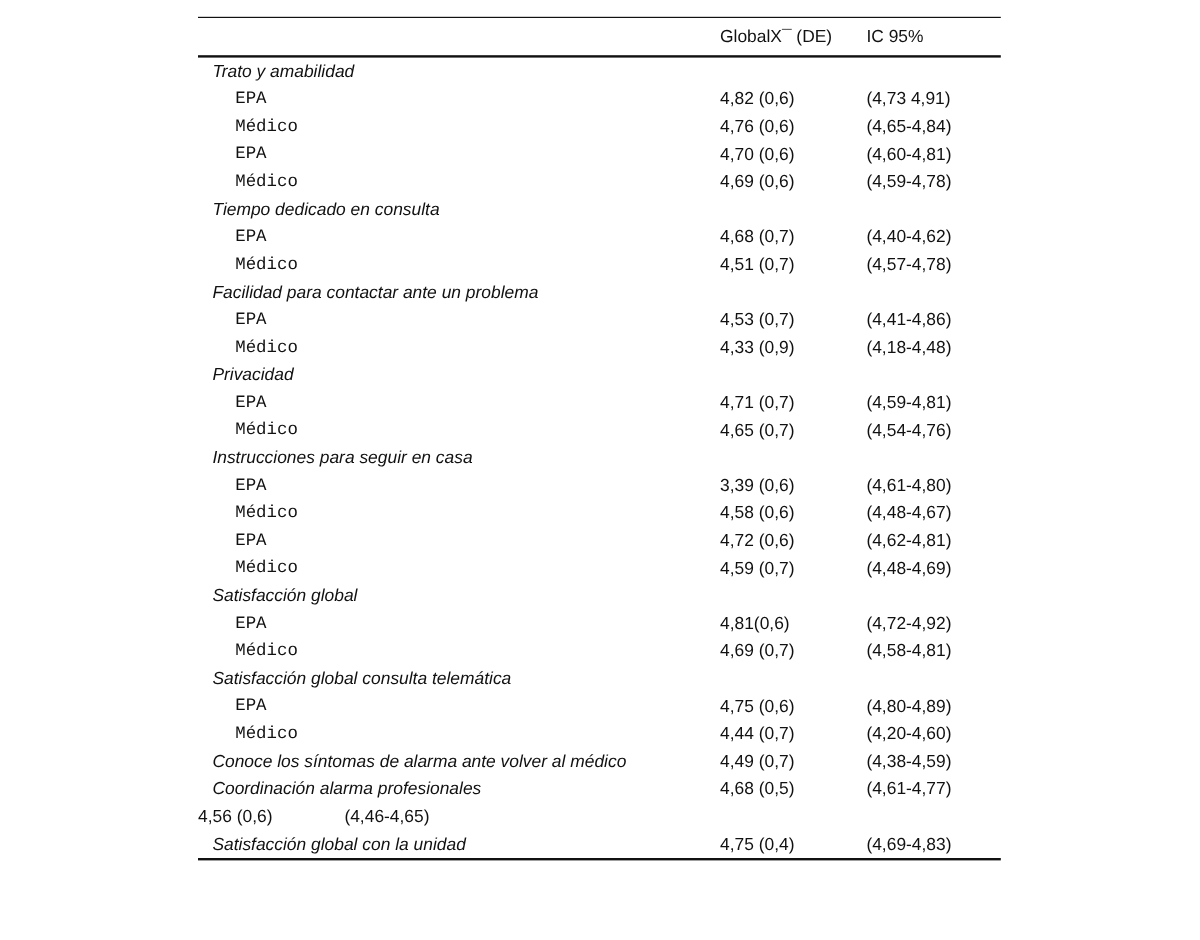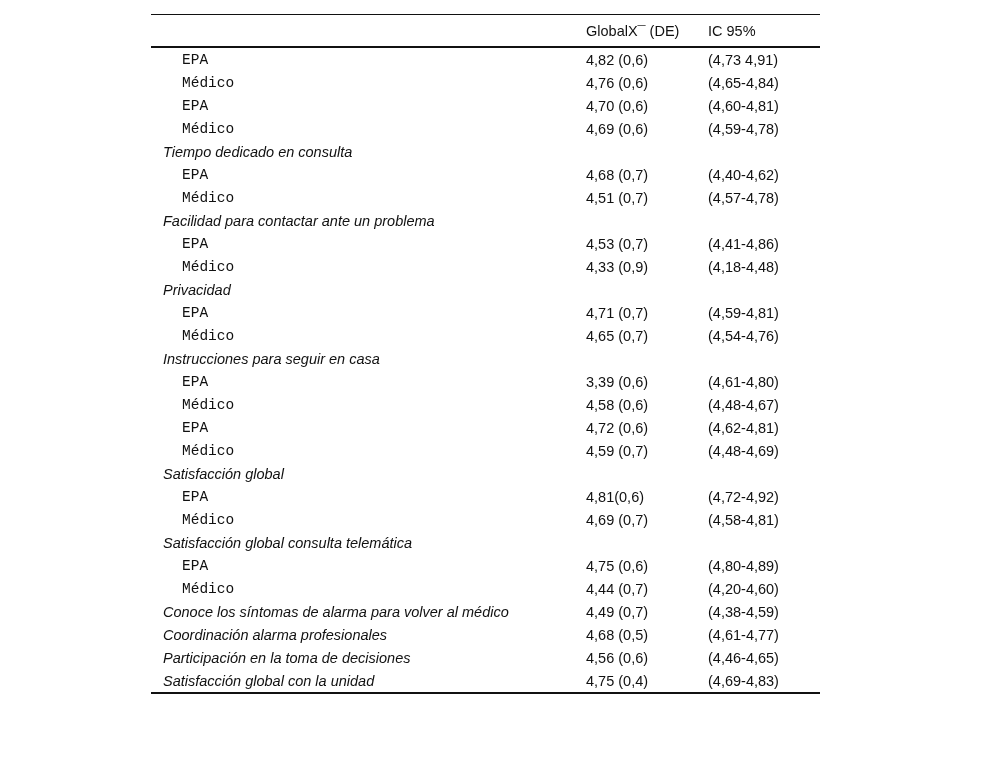--- a/index.html
+++ b/index.html
@@ -10,21 +10,21 @@
   body {
     position: relative;
     width: 1000px;
     height: 783px;
     font-family: "Liberation Sans", sans-serif;
     color: #111111;
     overflow: hidden;
   }
   .tbl {
     position: absolute;
-    left: 151px;
+    left: 165px;
     top: 14px;
     width: 669px;
     border-top: 1.5px solid #111;
     border-bottom: 2px solid #111;
   }
   .header-row {
     display: flex;
     align-items: center;
     height: 31px;
     border-bottom: 2px solid #111;
@@ -53,20 +53,25 @@
 </head>
 <body>
 
 <div class="tbl">
   <div class="header-row">
     <div class="c1"></div>
     <div class="c2">GlobalX¯ (DE)</div>
     <div class="c3">IC 95%</div>
   </div>
   <div>
+  <div class="row category">
+    <div class="c1">Trato y amabilidad</div>
+    <div class="c2"></div>
+    <div class="c3"></div>
+  </div>
 
   <div class="row sub">
     <div class="c1">EPA</div>
     <div class="c2">4,82 (0,6)</div>
     <div class="c3">(4,73 4,91)</div>
   </div>
 
   <div class="row sub">
     <div class="c1">Médico</div>
     <div class="c2">4,76 (0,6)</div>
@@ -201,33 +206,32 @@
     <div class="c3">(4,80-4,89)</div>
   </div>
 
   <div class="row sub">
     <div class="c1">Médico</div>
     <div class="c2">4,44 (0,7)</div>
     <div class="c3">(4,20-4,60)</div>
   </div>
 
   <div class="row category">
-    <div class="c1">Conoce los síntomas de alarma para volver al médico</div>
+    <div class="c1">Conoce los síntomas de alarma ante volver al médico</div>
     <div class="c2">4,49 (0,7)</div>
     <div class="c3">(4,38-4,59)</div>
   </div>
 
   <div class="row category">
     <div class="c1">Coordinación alarma profesionales</div>
     <div class="c2">4,68 (0,5)</div>
     <div class="c3">(4,61-4,77)</div>
   </div>
 
   <div class="row category">
-    <div class="c1">Participación en la toma de decisiones</div>
     <div class="c2">4,56 (0,6)</div>
     <div class="c3">(4,46-4,65)</div>
   </div>
 
   <div class="row category">
     <div class="c1">Satisfacción global con la unidad</div>
     <div class="c2">4,75 (0,4)</div>
     <div class="c3">(4,69-4,83)</div>
   </div>
 </div>

